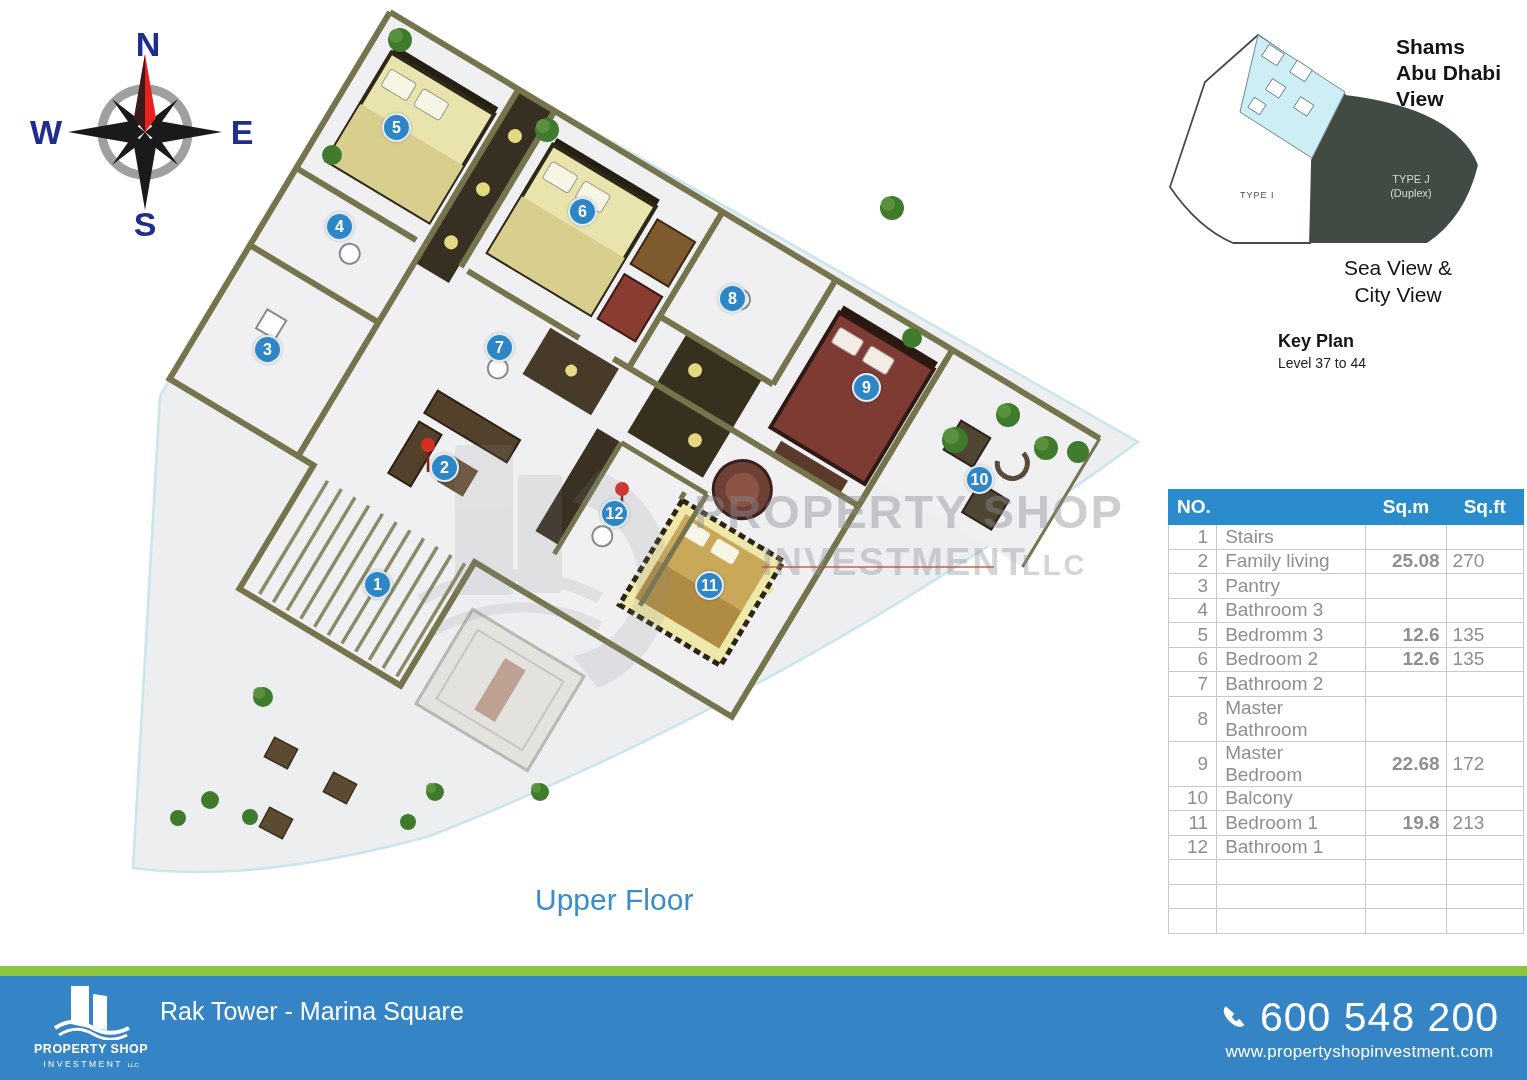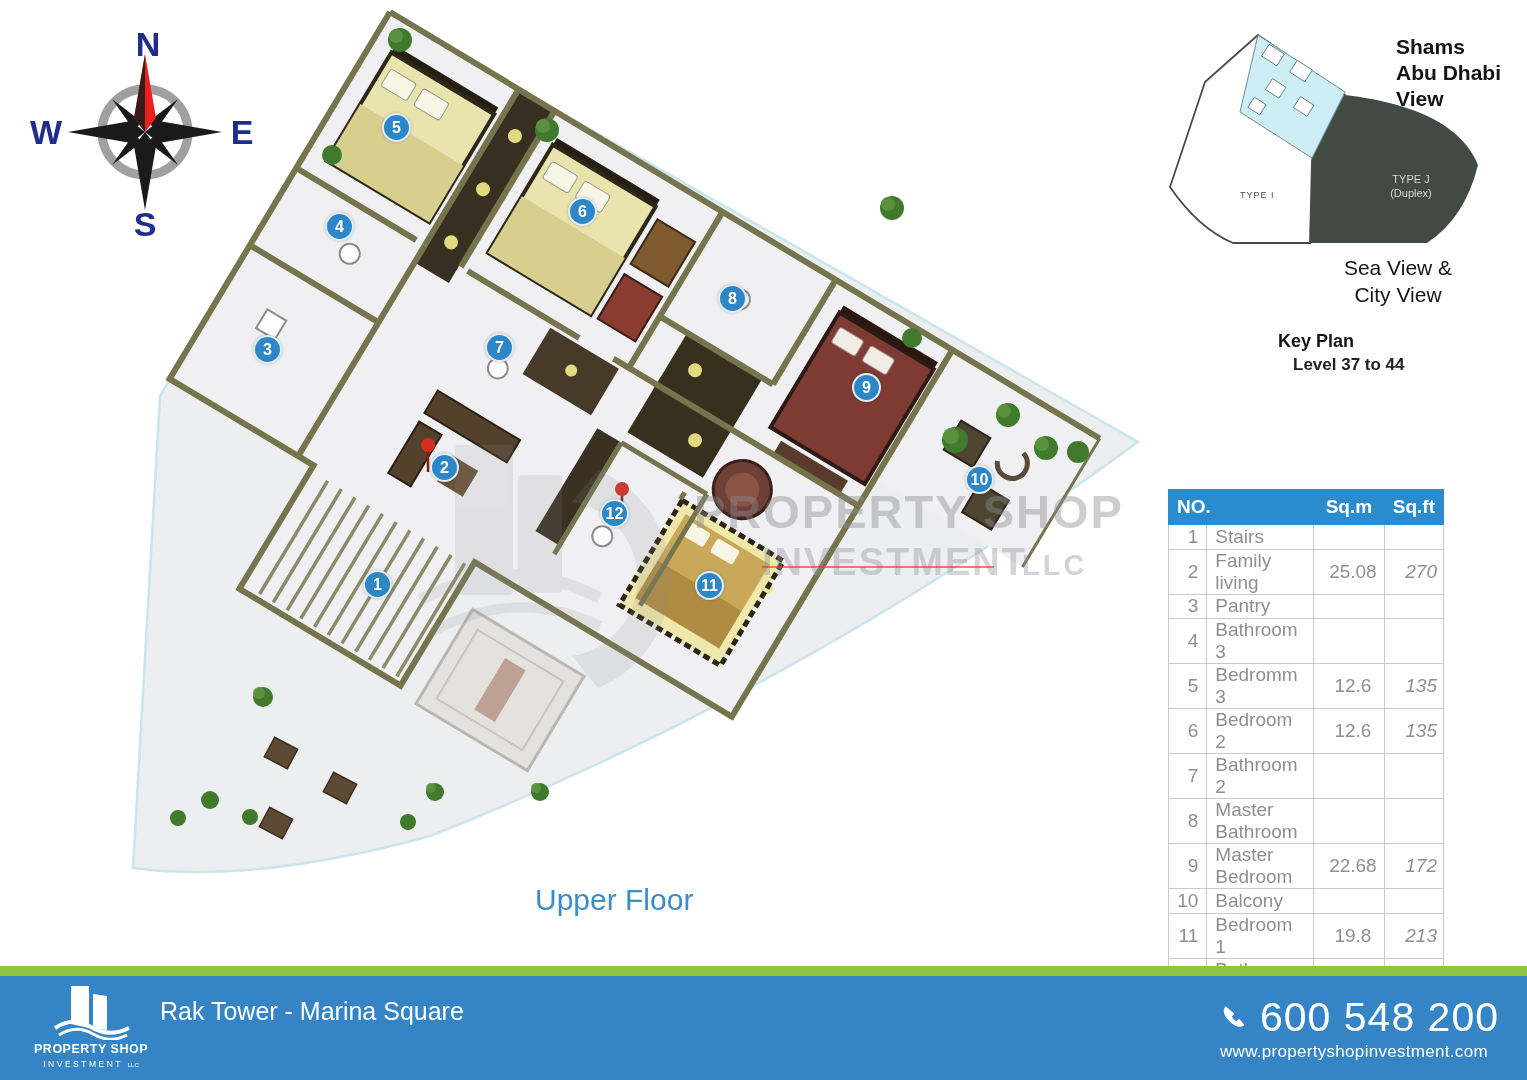--- a/index.html
+++ b/index.html
@@ -22,49 +22,49 @@
   .wm3{position:absolute;left:1022px;top:549px;font-size:29px;font-weight:bold;letter-spacing:3px;
        color:rgba(148,148,155,.40);white-space:nowrap;}
   .wmline{position:absolute;left:762px;top:566px;width:232px;height:2px;background:rgba(198,74,48,.65);}
 
   
   .kp-view-top{position:absolute;left:1396px;top:34px;width:140px;font-size:21px;font-weight:bold;
       color:#141414;line-height:26px;white-space:pre-line;}
   .kp-view-bottom{position:absolute;left:1318px;top:254px;width:160px;text-align:center;font-size:21px;
       font-weight:normal;color:#141414;line-height:27px;white-space:pre-line;}
   .kp-title{position:absolute;left:1278px;top:331px;font-size:18px;font-weight:bold;color:#141414;}
-  .kp-sub{position:absolute;left:1278px;top:355px;font-size:17px;font-weight:bold;color:#222;margin-left:15px;}
+  .kp-sub{position:absolute;left:1278px;top:355px;font-size:14px;font-weight:normal;color:#222;}
   .kp-typei{position:absolute;left:1240px;top:190px;font-size:9px;color:#4a4a4a;letter-spacing:1px;}
   .kp-typej{position:absolute;left:1356px;top:172px;width:110px;text-align:center;font-size:11px;
       color:#d8d8d4;line-height:14px;white-space:pre-line;}
 
   .upper-floor{position:absolute;left:535px;top:883px;font-size:30px;color:#3a8ccb;}
 
   
-  .room-table{position:absolute;left:1168px;top:489px;width:276px;border-collapse:collapse;
+  .room-table{position:absolute;left:1168px;top:489px;width:356px;border-collapse:collapse;
       font-size:19px;color:#8f8f8f;}
   .room-table th{background:#2b8ccd;color:#fff;font-weight:bold;font-size:19px;height:34px;
       border:1px solid #2b8ccd;padding:0 6px;}
   .room-table th.h-no{text-align:left;padding-left:8px;}
   .room-table td{border:1px solid #c9c9c9;height:23.5px;padding:0 6px;background:#fff;}
   .td-no{width:34px;text-align:right;padding-right:8px !important;}
   .td-name{width:138px;text-align:left;padding-left:8px !important;}
-  .td-sqm{width:60px;text-align:center;padding-left:14px !important;}
-  .td-sqft{width:66px;text-align:right;font-style:italic;}
+  .td-sqm{width:60px;text-align:right;padding-left:14px !important;font-weight:bold;}
+  .td-sqft{width:66px;text-align:left;}
 
   
   .f-green{position:absolute;left:0;top:966px;width:1527px;height:10px;background:#8cc53f;}
   .f-blue{position:absolute;left:0;top:976px;width:1527px;height:104px;background:#3584c5;}
   .f-logo{position:absolute;left:25px;top:982px;width:132px;text-align:center;color:#fff;}
   .f-logo-l1{font-size:12.5px;font-weight:bold;letter-spacing:.5px;margin-top:2px;}
   .f-logo-l2{font-size:8.5px;letter-spacing:2.5px;margin-top:3px;}
   .f-logo-llc{font-size:6px;letter-spacing:0;}
   .f-title{position:absolute;left:160px;top:994px;color:#fff;font-size:25px;line-height:34px;font-weight:400;}
   .f-bua{position:absolute;left:752px;top:994px;color:#fff;font-size:25px;line-height:34px;font-weight:400;}
-  .f-contact{position:absolute;right:28px;top:994px;text-align:left;color:#fff;}
+  .f-contact{position:absolute;right:28px;top:994px;text-align:center;color:#fff;}
   .f-phone{font-size:41px;font-weight:500;letter-spacing:1px;display:flex;align-items:center;gap:10px;justify-content:flex-end;}
   .f-web{font-size:17px;font-weight:300;letter-spacing:.3px;margin-top:1px;}
 </style>
 </head>
 <body>
 
 <div class="page">
 
   <svg class="abs" style="left:0;top:0" width="1250" height="960" viewBox="0 0 1250 960">
 

